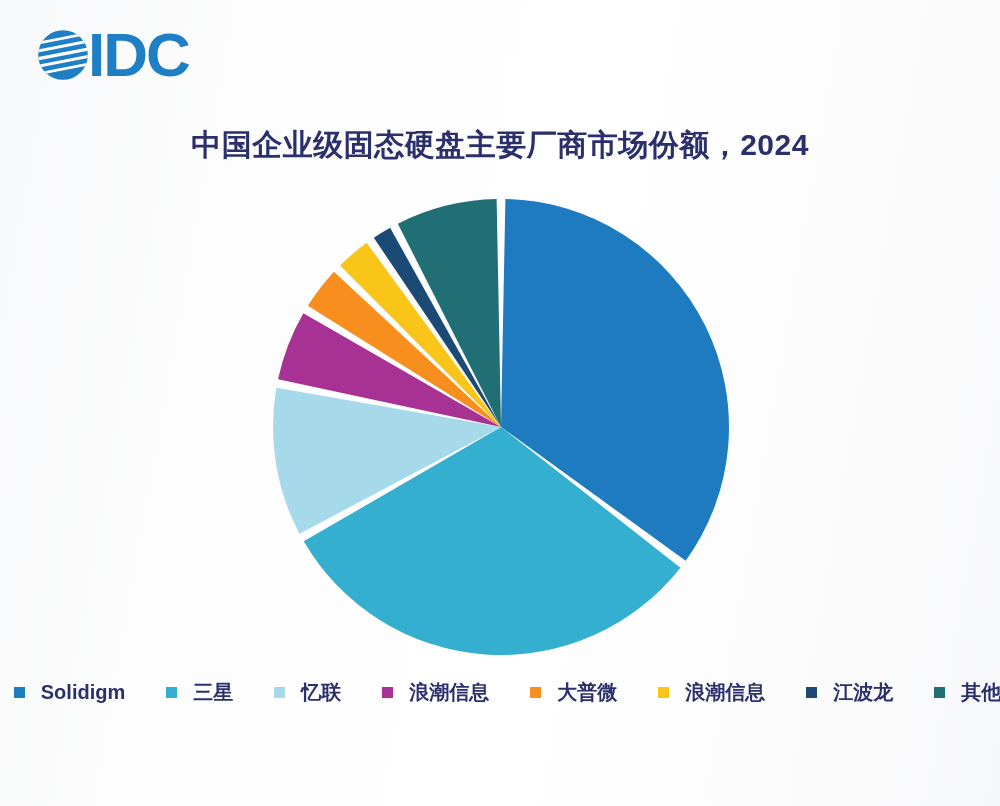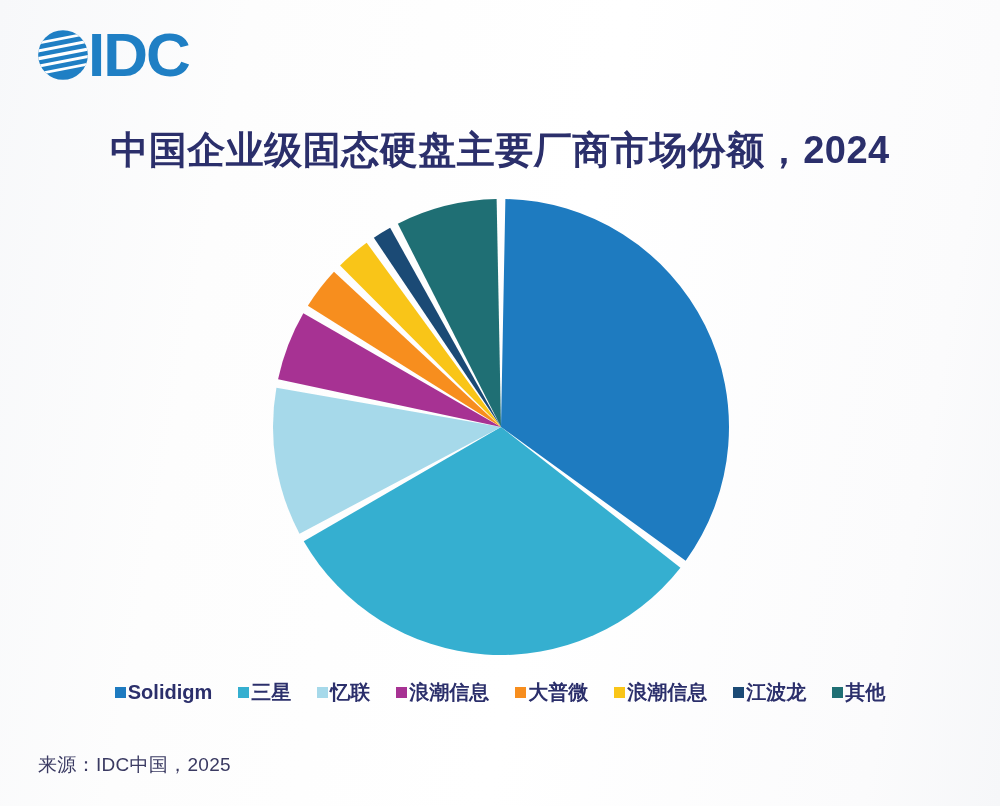--- a/index.html
+++ b/index.html
@@ -54,21 +54,21 @@
     margin-left: -2px;
   }
 
   
   .chart-title {
     position: absolute;
     left: 0;
     right: 0;
     top: 125px;
     text-align: center;
-    font-size: 38px;
+    font-size: 30px;
     font-weight: 700;
     color: #2b2f6b;
     letter-spacing: 0.5px;
   }
 
   
   .pie-area {
     position: absolute;
     left: 0;
     top: 0;
@@ -92,22 +92,23 @@
     top: 682px;
     display: flex;
     justify-content: center;
     align-items: center;
     gap: 26px;
     flex-wrap: nowrap;
   }
   .legend-item {
     display: flex;
     align-items: center;
-    gap: 2px;
+    gap: 16px;
     white-space: nowrap;
+    margin-left: 15px;
   }
   .legend-swatch {
     width: 11px;
     height: 11px;
     flex: 0 0 auto;
     display: inline-block;
   }
   .legend-label {
     font-size: 20px;
     font-weight: 600;
@@ -194,15 +195,14 @@
       <div class="legend-item">
         <span class="legend-swatch" style="background: rgb(27, 74, 117);"></span>
         <span class="legend-label">江波龙</span>
       </div>
       <div class="legend-item">
         <span class="legend-swatch" style="background: rgb(31, 111, 116);"></span>
         <span class="legend-label">其他</span>
       </div>
     </div>
 
-  <div class="source">来源：IDC中国，2025</div>
 
 </div>
 
 </body></html>

